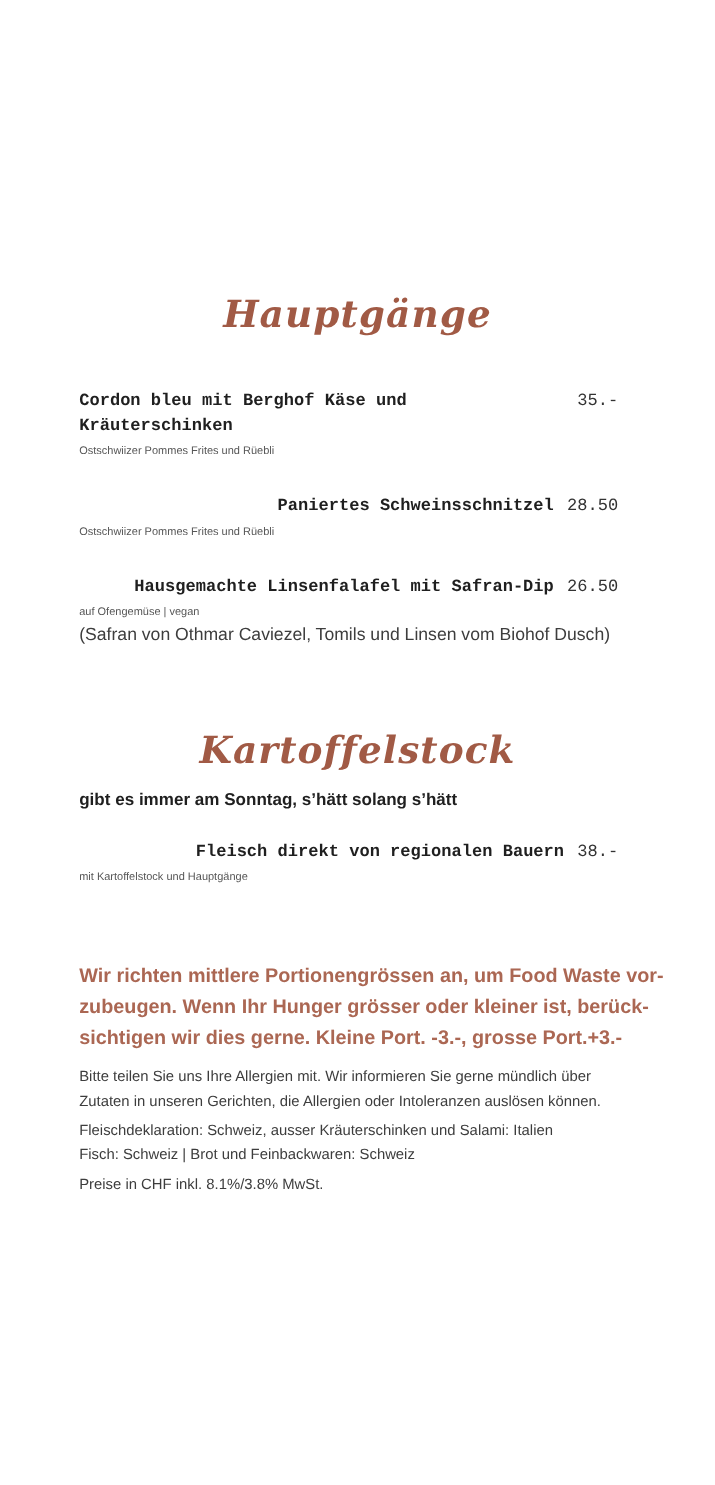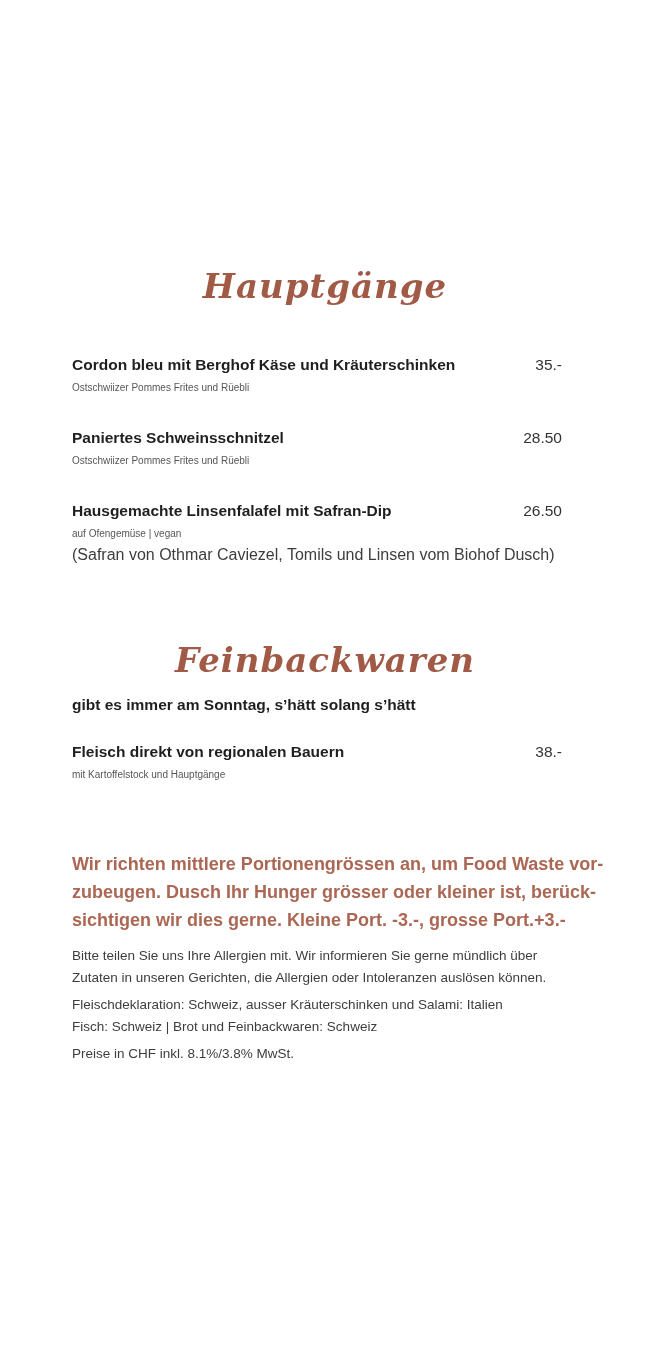--- a/index.html
+++ b/index.html
@@ -30,22 +30,23 @@
     color: #a15a45;
     letter-spacing: 1px;
   }
   .heading-1 { padding-top: 262px; }
   .heading-2 { padding-top: 71px; }
   .items { padding-top: 43px; }
   .menu-item { margin-bottom: 27px; }
   .item3 { margin-bottom: 0; }
   .item-row {
     display: flex;
-    justify-content: space-between;
+    justify-content: flex-end;
     align-items: baseline;
+    font-family: Liberation Mono, monospace;
   }
   .item-title {
     font-weight: 700;
     font-size: 15.5px;
     line-height: 23px;
     color: #1f1f1f;
   }
   .item-price {
     font-weight: 400;
     font-size: 15.5px;
@@ -118,39 +119,39 @@
       <div class="item-row">
         <span class="item-title">Hausgemachte Linsenfalafel mit Safran-Dip</span>
         <span class="item-price">26.50</span>
       </div>
       <div class="item-desc">auf Ofengemüse | vegan</div>
       <div class="item-note">(Safran von Othmar Caviezel, Tomils und Linsen vom Biohof Dusch)</div>
     </div>
 
   </div>
 
-  <h1 class="script-heading heading-2">Feinbackwaren</h1>
+  <h1 class="script-heading heading-2">Kartoffelstock</h1>
 
   <div class="content">
 
     <div class="section-intro">gibt es immer am Sonntag, s’hätt solang s’hätt</div>
 
     <div class="sunday-items">
       <div class="menu-item">
         <div class="item-row">
           <span class="item-title">Fleisch direkt von regionalen Bauern</span>
           <span class="item-price">38.-</span>
         </div>
         <div class="item-desc">mit Kartoffelstock und Hauptgänge</div>
       </div>
     </div>
 
     <div class="notice">
       <span class="line">Wir richten mittlere Portionengrössen an, um Food Waste vor-</span>
-      <span class="line">zubeugen. Dusch Ihr Hunger grösser oder kleiner ist, berück-</span>
+      <span class="line">zubeugen. Wenn Ihr Hunger grösser oder kleiner ist, berück-</span>
       <span class="line">sichtigen wir dies gerne. Kleine Port. -3.-, grosse Port.+3.-</span>
     </div>
 
     <div class="fine-print">
       <p>
         <span class="line">Bitte teilen Sie uns Ihre Allergien mit. Wir informieren Sie gerne mündlich über</span>
         <span class="line">Zutaten in unseren Gerichten, die Allergien oder Intoleranzen auslösen können.</span>
       </p>
       <p>
         <span class="line">Fleischdeklaration: Schweiz, ausser Kräuterschinken und Salami: Italien</span>

